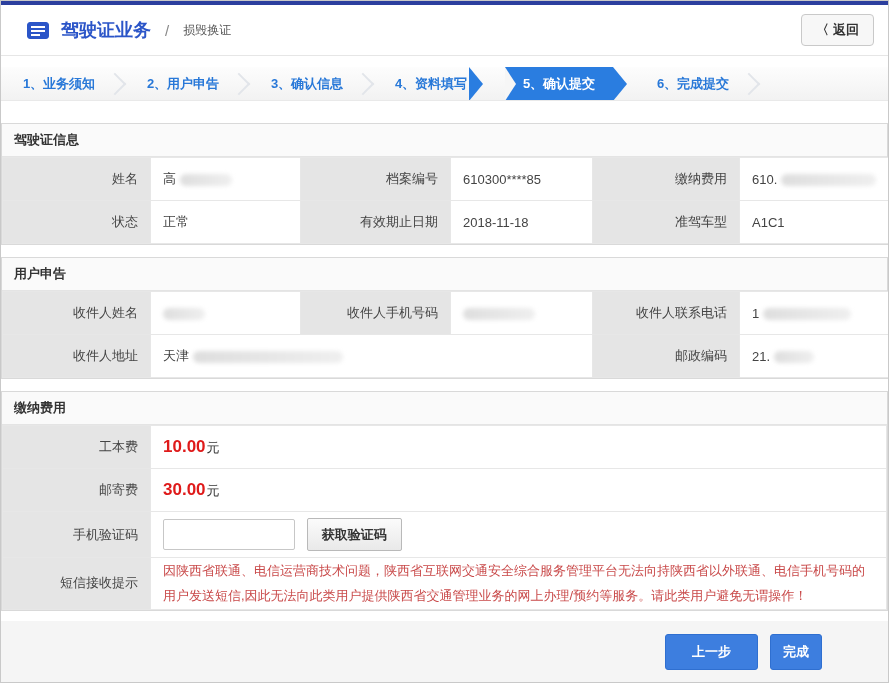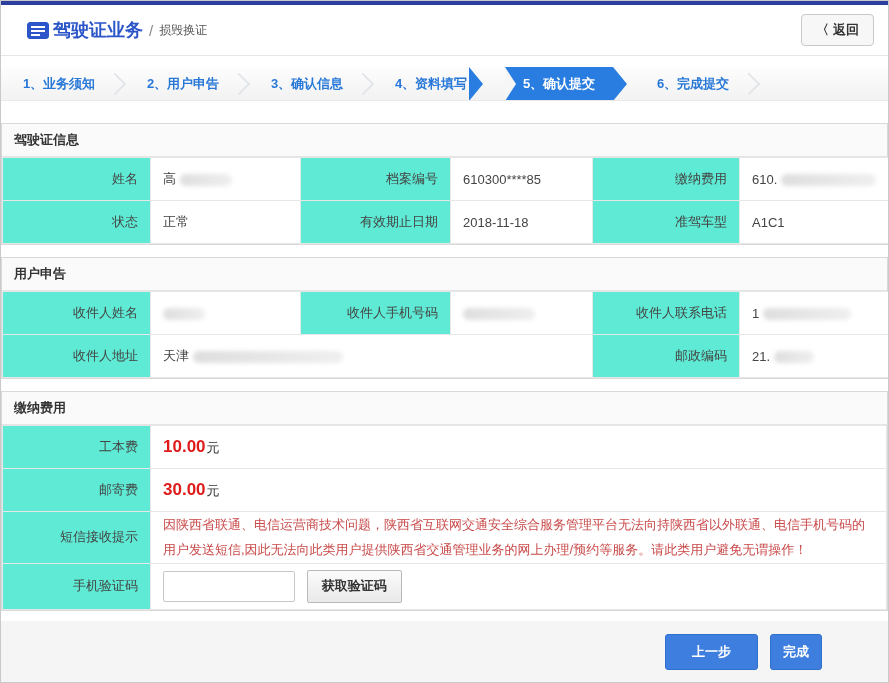--- a/index.html
+++ b/index.html
@@ -11,21 +11,21 @@
     width:889px; height:683px; position:relative; overflow:hidden;
     border:1px solid #c9c9c9; background:#fff;
   }
   
   .topbar { height:4px; background:#2c3f9e; }
   
   .header {
     height:51px; display:flex; align-items:center; justify-content:space-between;
     padding:0 14px 0 26px; border-bottom:1px solid #e6e6e6; background:#fff;
   }
-  .header-left { display:flex; align-items:center; gap:4px; }
+  .header-left { display:flex; align-items:center; gap:12px; }
   .hdr-icon { display:inline-flex; }
   .title-primary { font-size:18px; font-weight:bold; color:#2b55c8; }
   .title-sep { font-size:15px; color:#888; margin:0 2px; }
   .title-secondary { font-size:12px; color:#555; }
   .back-btn {
     display:inline-flex; align-items:center; gap:4px;
     background:#f7f7f7; border:1px solid #c9c9c9; border-radius:4px;
     padding:6px 14px; font-size:13px; font-weight:bold; color:#333; cursor:pointer;
     font-family:inherit;
   }
@@ -71,21 +71,21 @@
   .section + .section { margin-top:12px; }
   .section-title {
     background:#fafafa; padding:7px 12px; font-size:13px; font-weight:bold; color:#333;
     border-bottom:1px solid #e4e4e4;
   }
   table.info { width:100%; border-collapse:collapse; table-layout:fixed; }
   table.info td {
     border:1px solid #e7e7e7; height:43px; font-size:13px; color:#444;
     padding:0 12px; vertical-align:middle;
   }
-  td.lbl { background:#5eead4; text-align:right; color:#333; }
+  td.lbl { background:#e5e5e5; text-align:right; color:#333; }
   td.val { background:#fff; text-align:left; }
   .redact {
     display:inline-block; height:12px; border-radius:6px;
     background:linear-gradient(90deg,#dedede,#efefef);
     filter:blur(2px); vertical-align:middle; margin-left:4px;
   }
   .fee-amount { color:#df1a1a; font-size:17px; font-weight:bold; }
   .fee-unit { font-size:13px; color:#333; margin-left:1px; }
   .sms-input {
     width:132px; height:31px; border:1px solid #c7c7c7; border-radius:2px;
@@ -238,32 +238,32 @@
       <tbody>
           <tr>
         <td class="lbl">工本费</td>
         <td class="val"><span class="fee-amount">10.00</span><span class="fee-unit">元</span></td>
       </tr>
       <tr>
         <td class="lbl">邮寄费</td>
         <td class="val"><span class="fee-amount">30.00</span><span class="fee-unit">元</span></td>
       </tr>
       <tr>
-        <td class="lbl">短信接收提示</td>
-        <td class="val notice-cell">
-          <div class="notice-text">因陕西省联通、电信运营商技术问题，陕西省互联网交通安全综合服务管理平台无法向持陕西省以外联通、电信手机号码的用户发送短信,因此无法向此类用户提供陕西省交通管理业务的网上办理/预约等服务。请此类用户避免无谓操作！</div>
-        </td>
-      </tr>
-      <tr>
         <td class="lbl" style="height:46px">手机验证码</td>
         <td class="val">
           <input class="sms-input" type="text" value="" style="">
           <button class="sms-btn">获取验证码</button>
         </td>
       </tr>
+      <tr>
+        <td class="lbl">短信接收提示</td>
+        <td class="val notice-cell">
+          <div class="notice-text">因陕西省联通、电信运营商技术问题，陕西省互联网交通安全综合服务管理平台无法向持陕西省以外联通、电信手机号码的用户发送短信,因此无法向此类用户提供陕西省交通管理业务的网上办理/预约等服务。请此类用户避免无谓操作！</div>
+        </td>
+      </tr>
     </tbody>
       </table>
   </div>
 
   <div class="footer">
     <button class="btn-blue">上一步</button>
     <button class="btn-blue narrow">完成</button>
   </div>
 </div>
 

